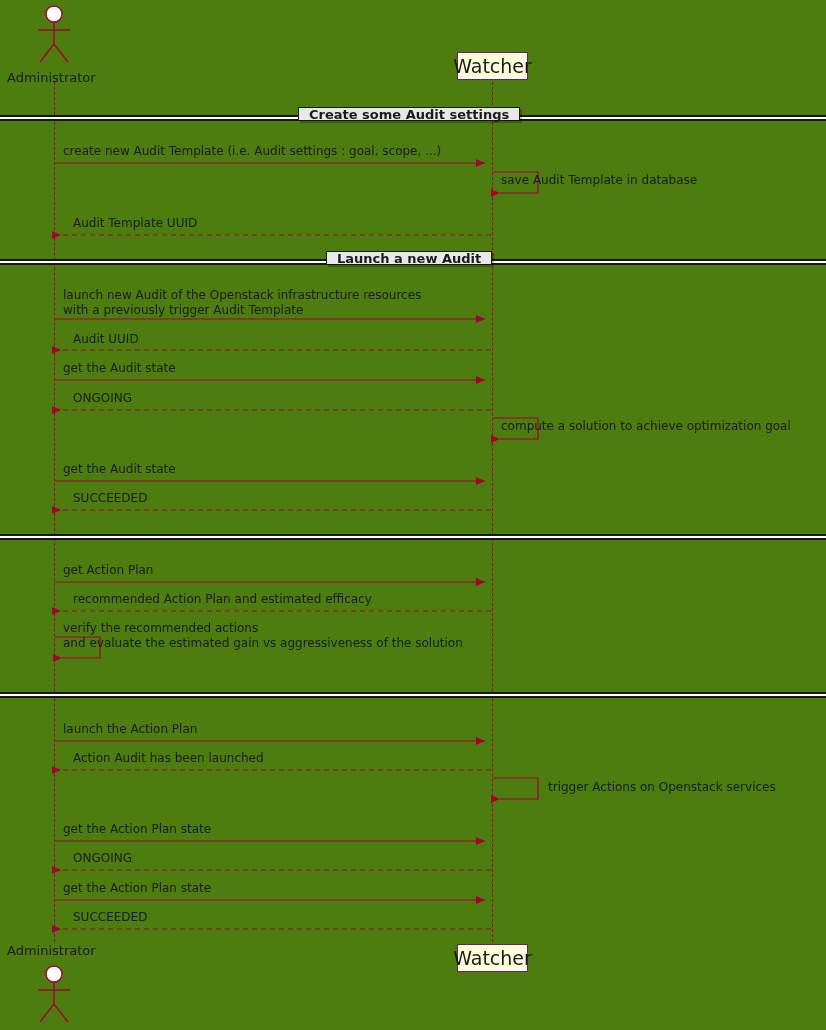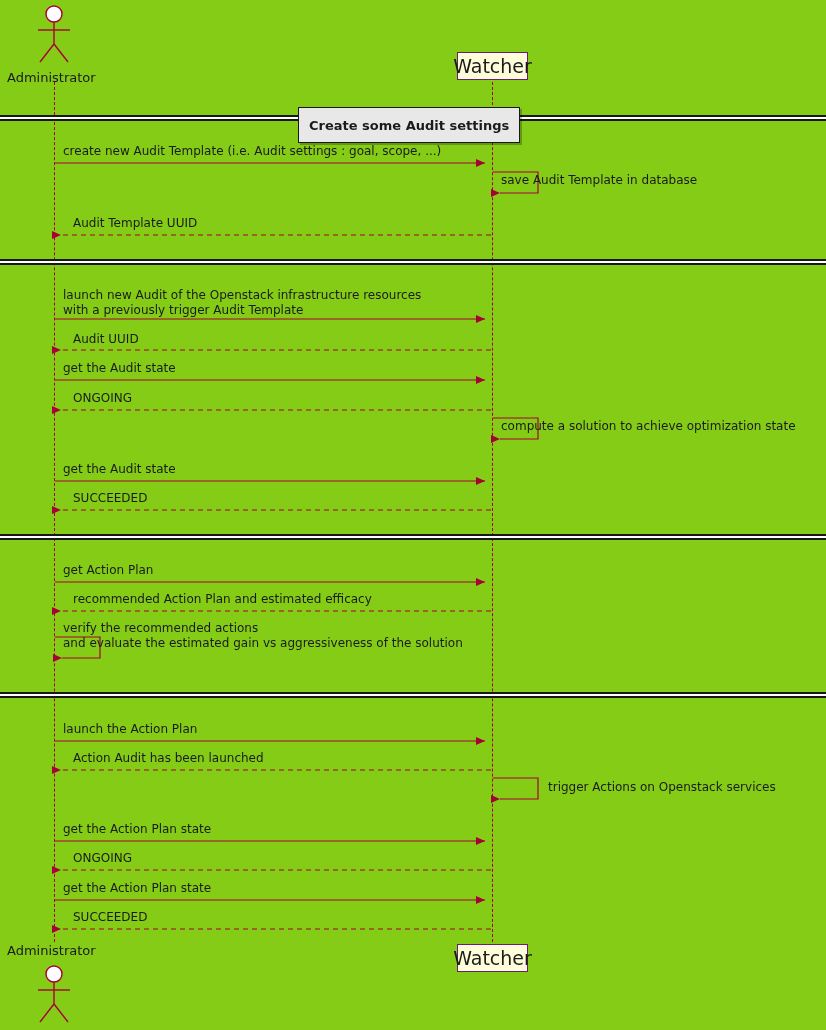--- a/index.html
+++ b/index.html
@@ -4,21 +4,21 @@
 <style>
   html, body {
     margin: 0;
     padding: 0;
     background: #ffffff;
   }
   #canvas {
     position: relative;
     width: 826px;
     height: 1030px;
-    background: #84cc16;
+    background: #4d7c0f;
     font-family: "DejaVu Sans", sans-serif;
     overflow: hidden;
   }
   .msg-label {
     position: absolute;
     font-size: 12px;
     color: #1b1b1b;
     white-space: pre;
     line-height: 15px;
   }
@@ -60,21 +60,21 @@
     border: 1px solid #181818;
     box-sizing: border-box;
     display: flex;
     align-items: center;
     justify-content: center;
     font-size: 13px;
     font-weight: bold;
     color: #1b1b1b;
     box-shadow: 2px 2px 0 rgba(0,0,0,0.25);
     padding: 0 10px;
-    height: 36px;
+    height: 14px;
   }
   .arrow-svg {
     position: absolute;
     left: 0;
     top: 0;
     width: 826px;
     height: 1030px;
     pointer-events: none;
   }
 </style>
@@ -110,20 +110,23 @@
   <div class="participant-box" style="left:457px; top:944px; width:71px; height:28px;">
     <span>Watcher</span>
   </div>
 
   <div class="divider-band" style="top:115px;"></div>
   <div class="divider-box" style="left:298px; top:107px;">
     <span>Create some Audit settings</span>
   </div>
 
   <div class="divider-band" style="top:259px;"></div>
+  <div class="divider-box" style="left:326px; top:251px;">
+    <span>Launch a new Audit</span>
+  </div>
 
   <div class="divider-band" style="top:534px;"></div>
 
   <div class="divider-band" style="top:692px;"></div>
 
   <svg class="arrow-svg">
     <defs>
       <marker id="arrR" markerWidth="10" markerHeight="8" refX="9" refY="4" orient="auto" markerUnits="userSpaceOnUse">
         <path d="M0,0 L9,4 L0,8 z" fill="#a80036"></path>
       </marker>
@@ -174,21 +177,21 @@
   </svg>
 
   <div class="msg-label" style="left:63px; top:144px;">create new Audit Template (i.e. Audit settings : goal, scope, ...)</div>
   <div class="msg-label" style="left:501px; top:173px;">save Audit Template in database</div>
   <div class="msg-label" style="left:73px; top:216px;">Audit Template UUID</div>
   <div class="msg-label" style="left:63px; top:288px;">launch new Audit of the Openstack infrastructure resources
 with a previously trigger Audit Template</div>
   <div class="msg-label" style="left:73px; top:332px;">Audit UUID</div>
   <div class="msg-label" style="left:63px; top:361px;">get the Audit state</div>
   <div class="msg-label" style="left:73px; top:391px;">ONGOING</div>
-  <div class="msg-label" style="left:501px; top:419px;">compute a solution to achieve optimization state</div>
+  <div class="msg-label" style="left:501px; top:419px;">compute a solution to achieve optimization goal</div>
   <div class="msg-label" style="left:63px; top:462px;">get the Audit state</div>
   <div class="msg-label" style="left:73px; top:491px;">SUCCEEDED</div>
   <div class="msg-label" style="left:63px; top:563px;">get Action Plan</div>
   <div class="msg-label" style="left:73px; top:592px;">recommended Action Plan and estimated efficacy</div>
   <div class="msg-label" style="left:63px; top:621px;">verify the recommended actions
 and evaluate the estimated gain vs aggressiveness of the solution</div>
   <div class="msg-label" style="left:63px; top:722px;">launch the Action Plan</div>
   <div class="msg-label" style="left:73px; top:751px;">Action Audit has been launched</div>
   <div class="msg-label" style="left:501px; top:780px;margin-left:47px;">trigger Actions on Openstack services</div>
   <div class="msg-label" style="left:63px; top:822px;">get the Action Plan state</div>

